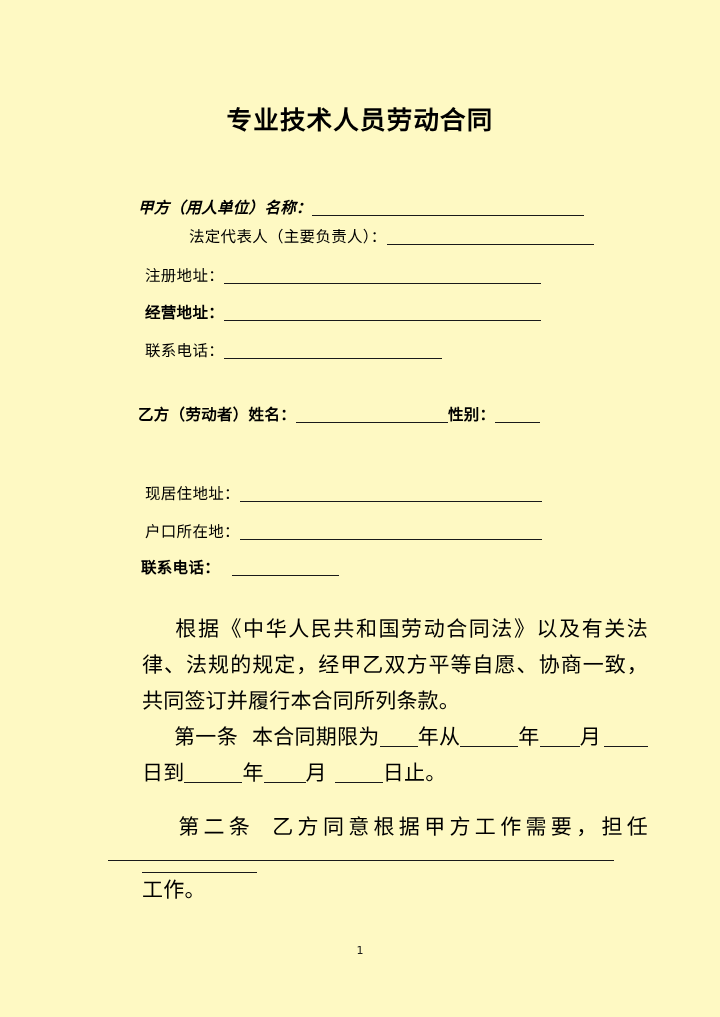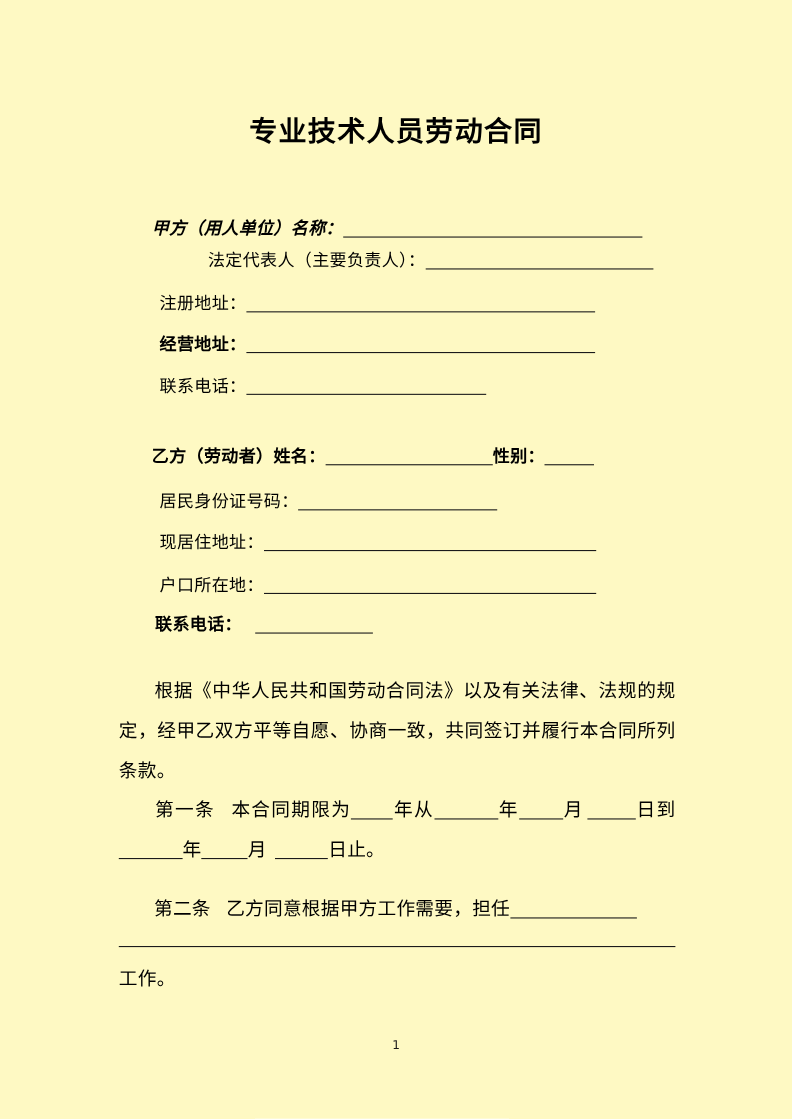--- a/index.html
+++ b/index.html
@@ -55,25 +55,26 @@
   .blank {
     display: inline-block;
     border-bottom: 1.2px solid #1a1a1a;
     vertical-align: -3px;
     height: 15px;
   }
 
   
   .para {
     position: absolute;
-    font-size: 17px;
+    font-size: 21px;
     line-height: 36px;
     letter-spacing: 0.2px;
     text-align: justify;
     text-justify: inter-ideograph;
+    margin-left: 34px;
   }
   .para .indent { display: inline-block; width: 32px; }
 
   .clause-no { font-weight: normal; }
 
   
   .full-rule {
     position: absolute;
     border-bottom: 1.3px solid #1a1a1a;
     height: 0;
@@ -115,25 +116,22 @@
   </div>
 
   <div class="fline" style="left:145px; top:340px;">
     <span class="lbl">联系电话：</span><span class="blank" style="width:218px;"></span>
   </div>
 
   <div class="fline bold" style="left:138px; top:404px;">
     <span class="lbl">乙方（劳动者）姓名：</span><span class="blank" style="width:152px;"></span><span class="lbl">性别：</span><span class="blank" style="width:45px;"></span>
   </div>
 
-  <div class="fline" style="left:145px; top:445px;">
-    <span class="lbl">居民身份证号码：</span><span class="blank" style="width:181px;"></span>
-  </div>
 
-  <div class="fline" style="left:145px; top:483px;font-family:Liberation Mono, monospace;">
+  <div class="fline" style="left:145px; top:483px;">
     <span class="lbl">现居住地址：</span><span class="blank" style="width:302px;"></span>
   </div>
 
   <div class="fline" style="left:145px; top:521px;">
     <span class="lbl">户口所在地：</span><span class="blank" style="width:302px;"></span>
   </div>
 
   <div class="fline bold" style="left:141px; top:557px;">
     <span class="lbl">联系电话：</span><span class="blank" style="width:107px; margin-left:12px;"></span>
   </div>

